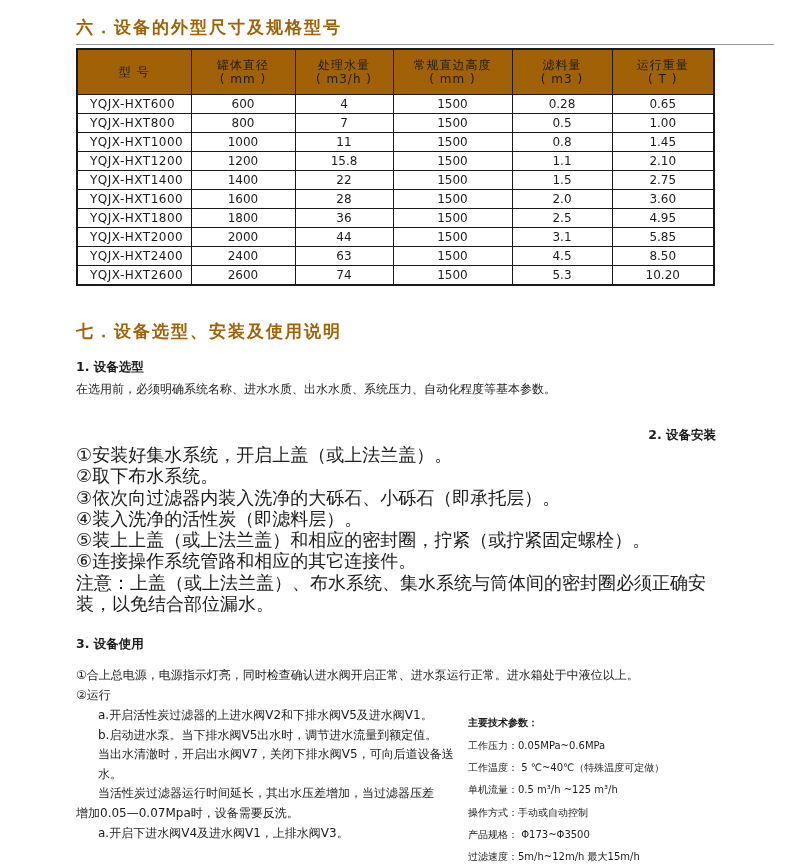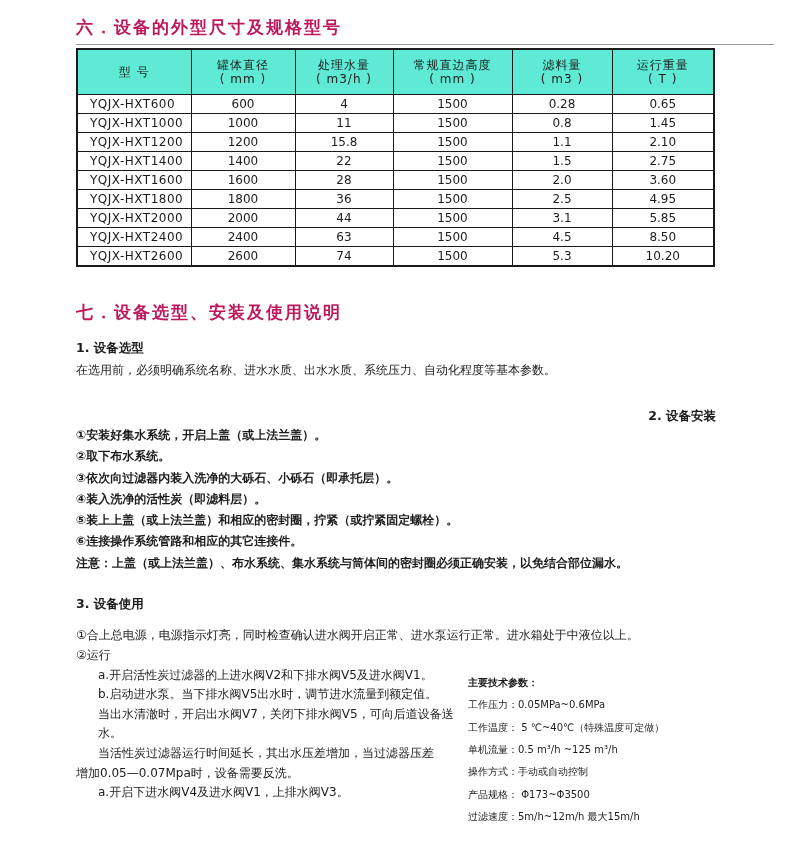--- a/index.html
+++ b/index.html
@@ -8,49 +8,49 @@
     font-family:"DejaVu Sans","Liberation Sans",sans-serif;
     color:#1c1c1c;
     -webkit-font-smoothing:antialiased;
   }
   .page{position:relative;width:793px;height:865px;background:#fff;}
   .content{position:absolute;left:76px;top:16px;width:640px;}
 
   
   .sec-title{
     font-size:17px;font-weight:bold;letter-spacing:2px;
-    color:#be185d;line-height:22px;
+    color:#a16207;line-height:22px;
   }
   .title-rule{border:0;border-top:1px solid #9a9a9a;height:0;width:698px;margin:6px 0 0 0;}
 
   
   table.spec{
     border-collapse:collapse;table-layout:fixed;
     width:637px;margin-top:3px;
     border:2px solid #1a1a1a;
   }
   table.spec th,table.spec td{
     border:1px solid #1a1a1a;
     font-size:12px;line-height:14px;
     text-align:center;vertical-align:middle;
     padding:1px 2px;height:16px;
     overflow:hidden;white-space:nowrap;
   }
   table.spec thead th{
-    background:#5eead4;
+    background:#a16207;
     font-weight:normal;height:42px;
     letter-spacing:1px;
   }
   table.spec td.model{text-align:left;padding-left:12px;letter-spacing:0.5px;}
 
   
   .sec7{margin-top:34px;}
   .sub-heading{font-size:12.5px;font-weight:bold;margin-top:16px;line-height:18px;}
   .body-text{font-size:12px;line-height:21px;margin-top:3px;}
-  .step-lines .line{font-size:12px;line-height:21.3px;font-weight:bold;}
+  .step-lines .line{font-size:18px;line-height:21.3px;}
   .cols{display:flex;align-items:flex-start;}
   .col-left{width:392px;flex:0 0 392px;}
   .col-left .line{font-size:12px;line-height:19.6px;}
   .col-right{flex:1 1 auto;margin-top:26px;}
   .col-right .line{font-size:10px;line-height:22.3px;}
   .col-right .line.bold{font-weight:bold;}
   .ind{padding-left:22px;}
   .sp-before-2{margin-top:26px;text-align:right;}
   .sp-before-3{margin-top:21px;}
 </style>
@@ -100,20 +100,28 @@
           </tr>
       </thead>
       <tbody>
           <tr>
             <td class="model">YQJX-HXT600</td>
             <td>600</td>
             <td>4</td>
             <td>1500</td>
             <td>0.28</td>
             <td>0.65</td>
+          </tr>
+          <tr>
+            <td class="model">YQJX-HXT800</td>
+            <td>800</td>
+            <td>7</td>
+            <td>1500</td>
+            <td>0.5</td>
+            <td>1.00</td>
           </tr>
           <tr>
             <td class="model">YQJX-HXT1000</td>
             <td>1000</td>
             <td>11</td>
             <td>1500</td>
             <td>0.8</td>
             <td>1.45</td>
           </tr>
           <tr>

